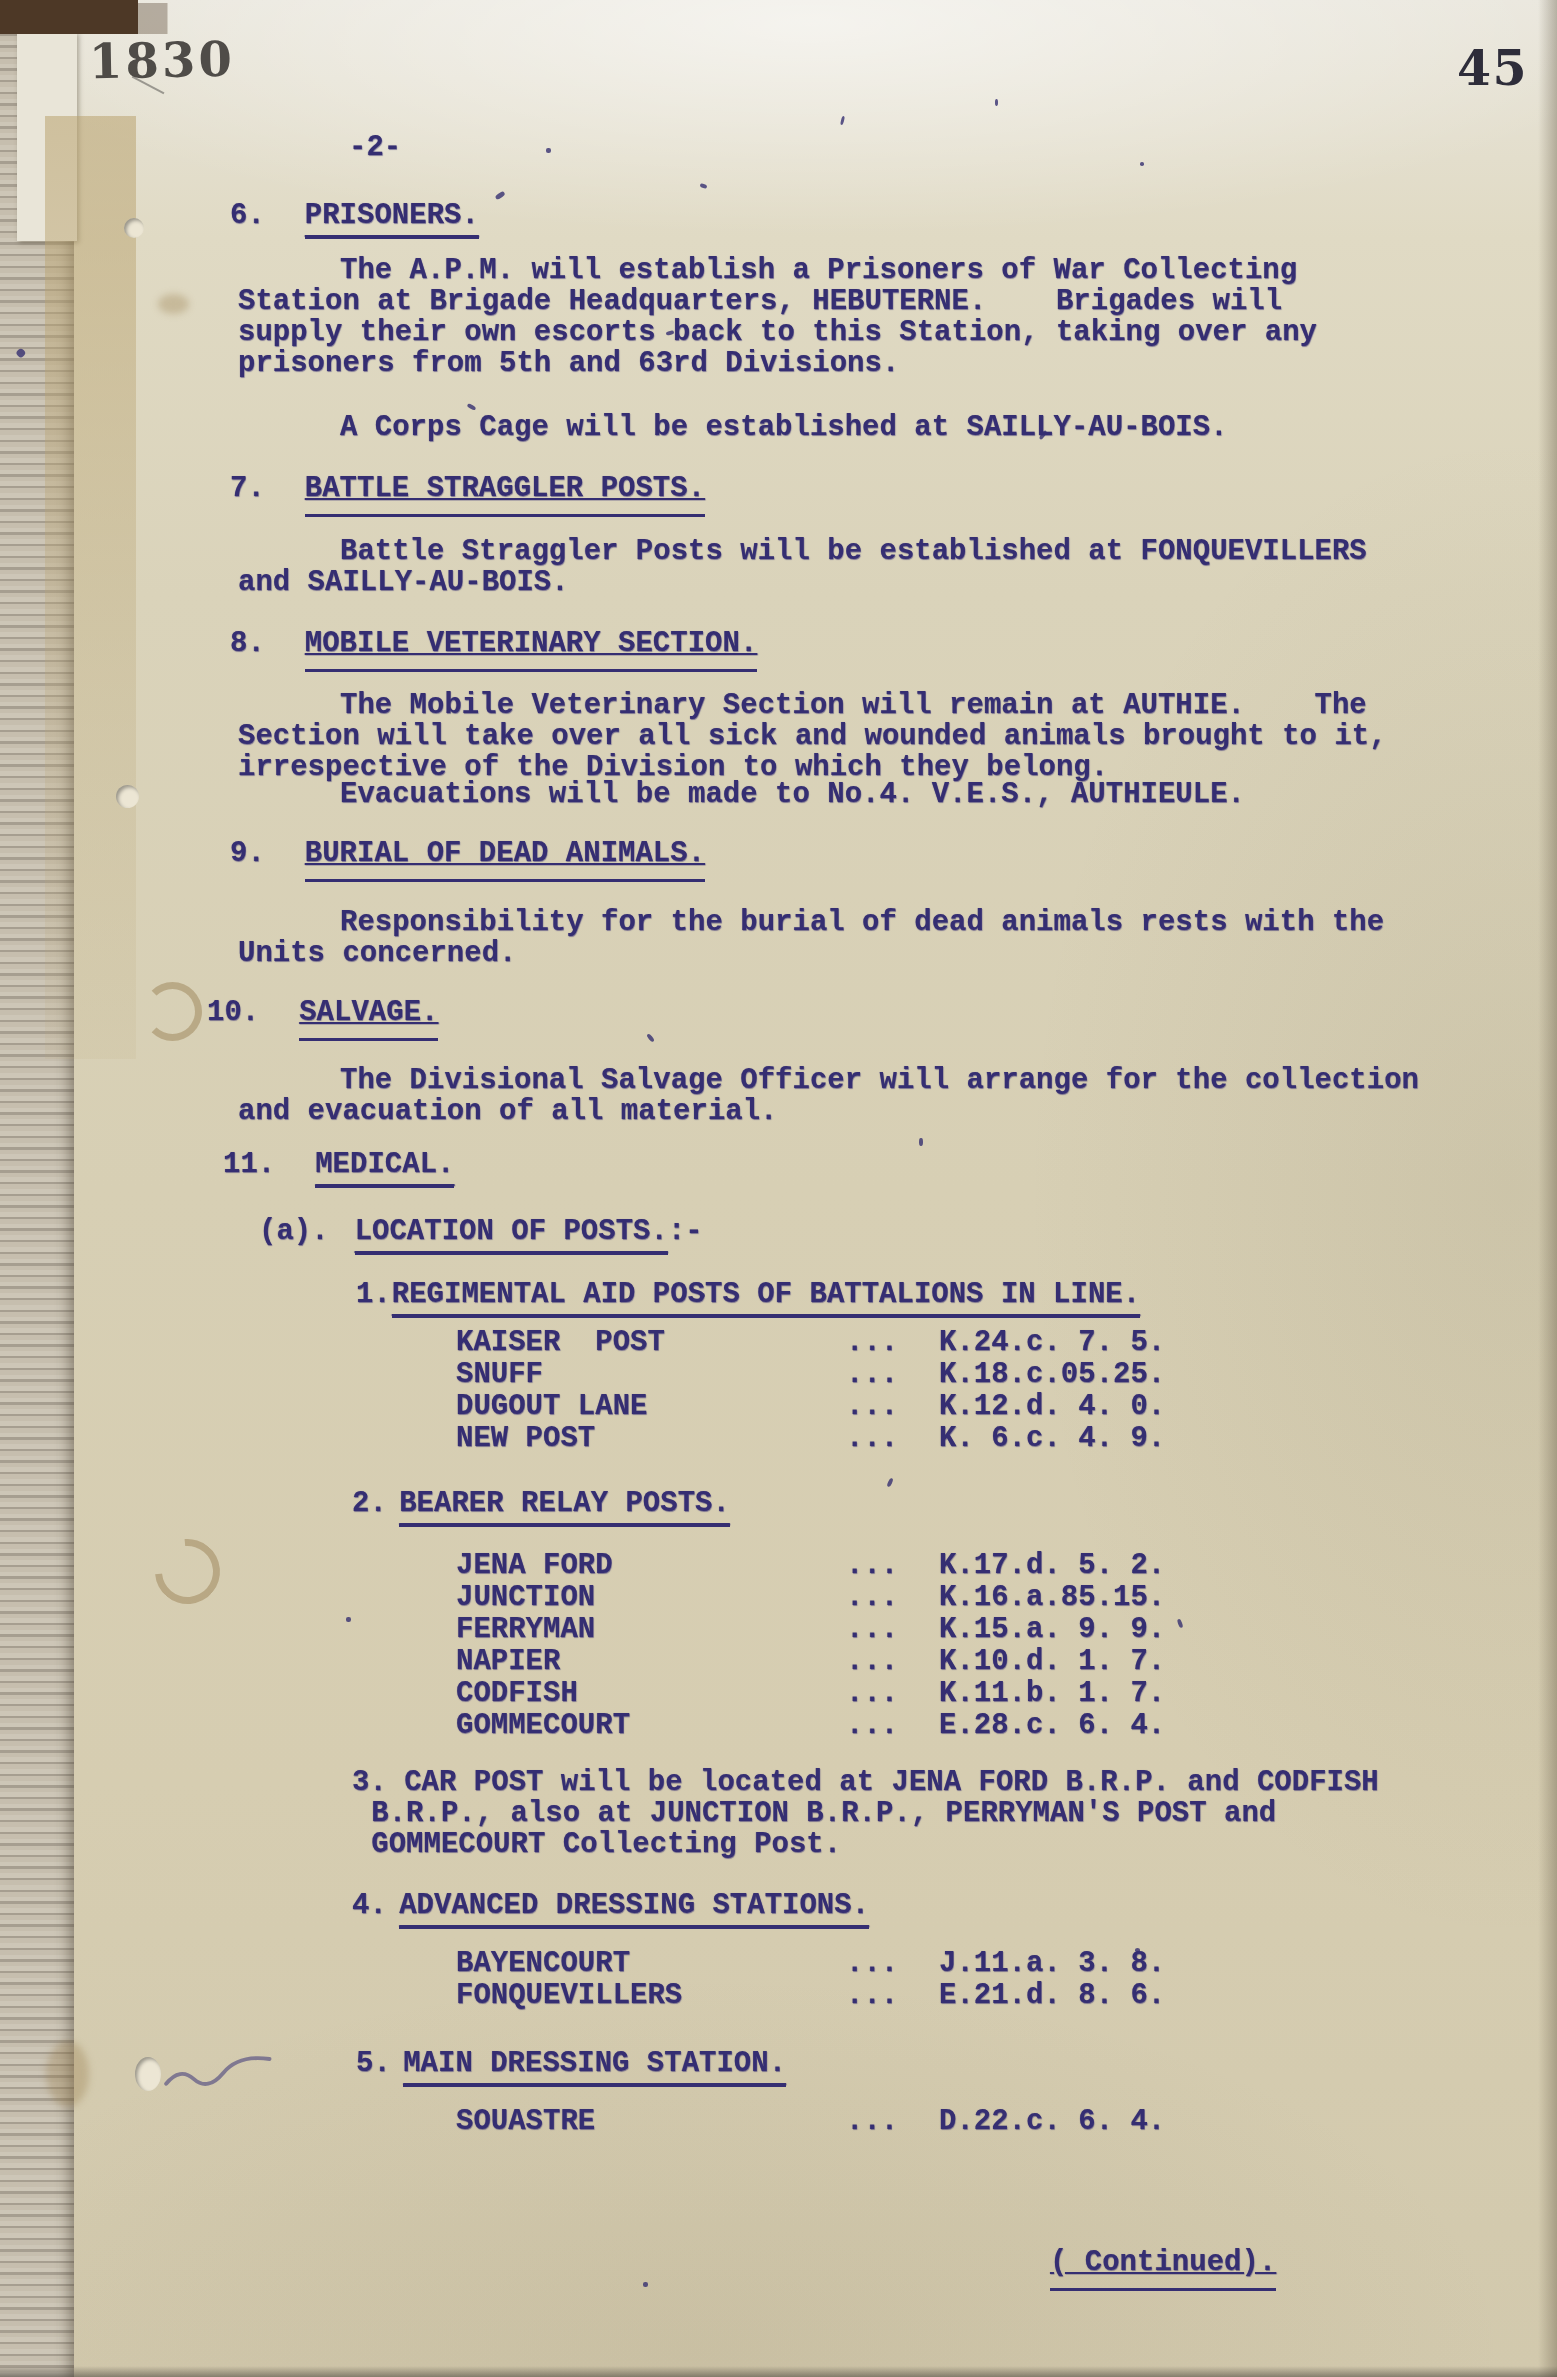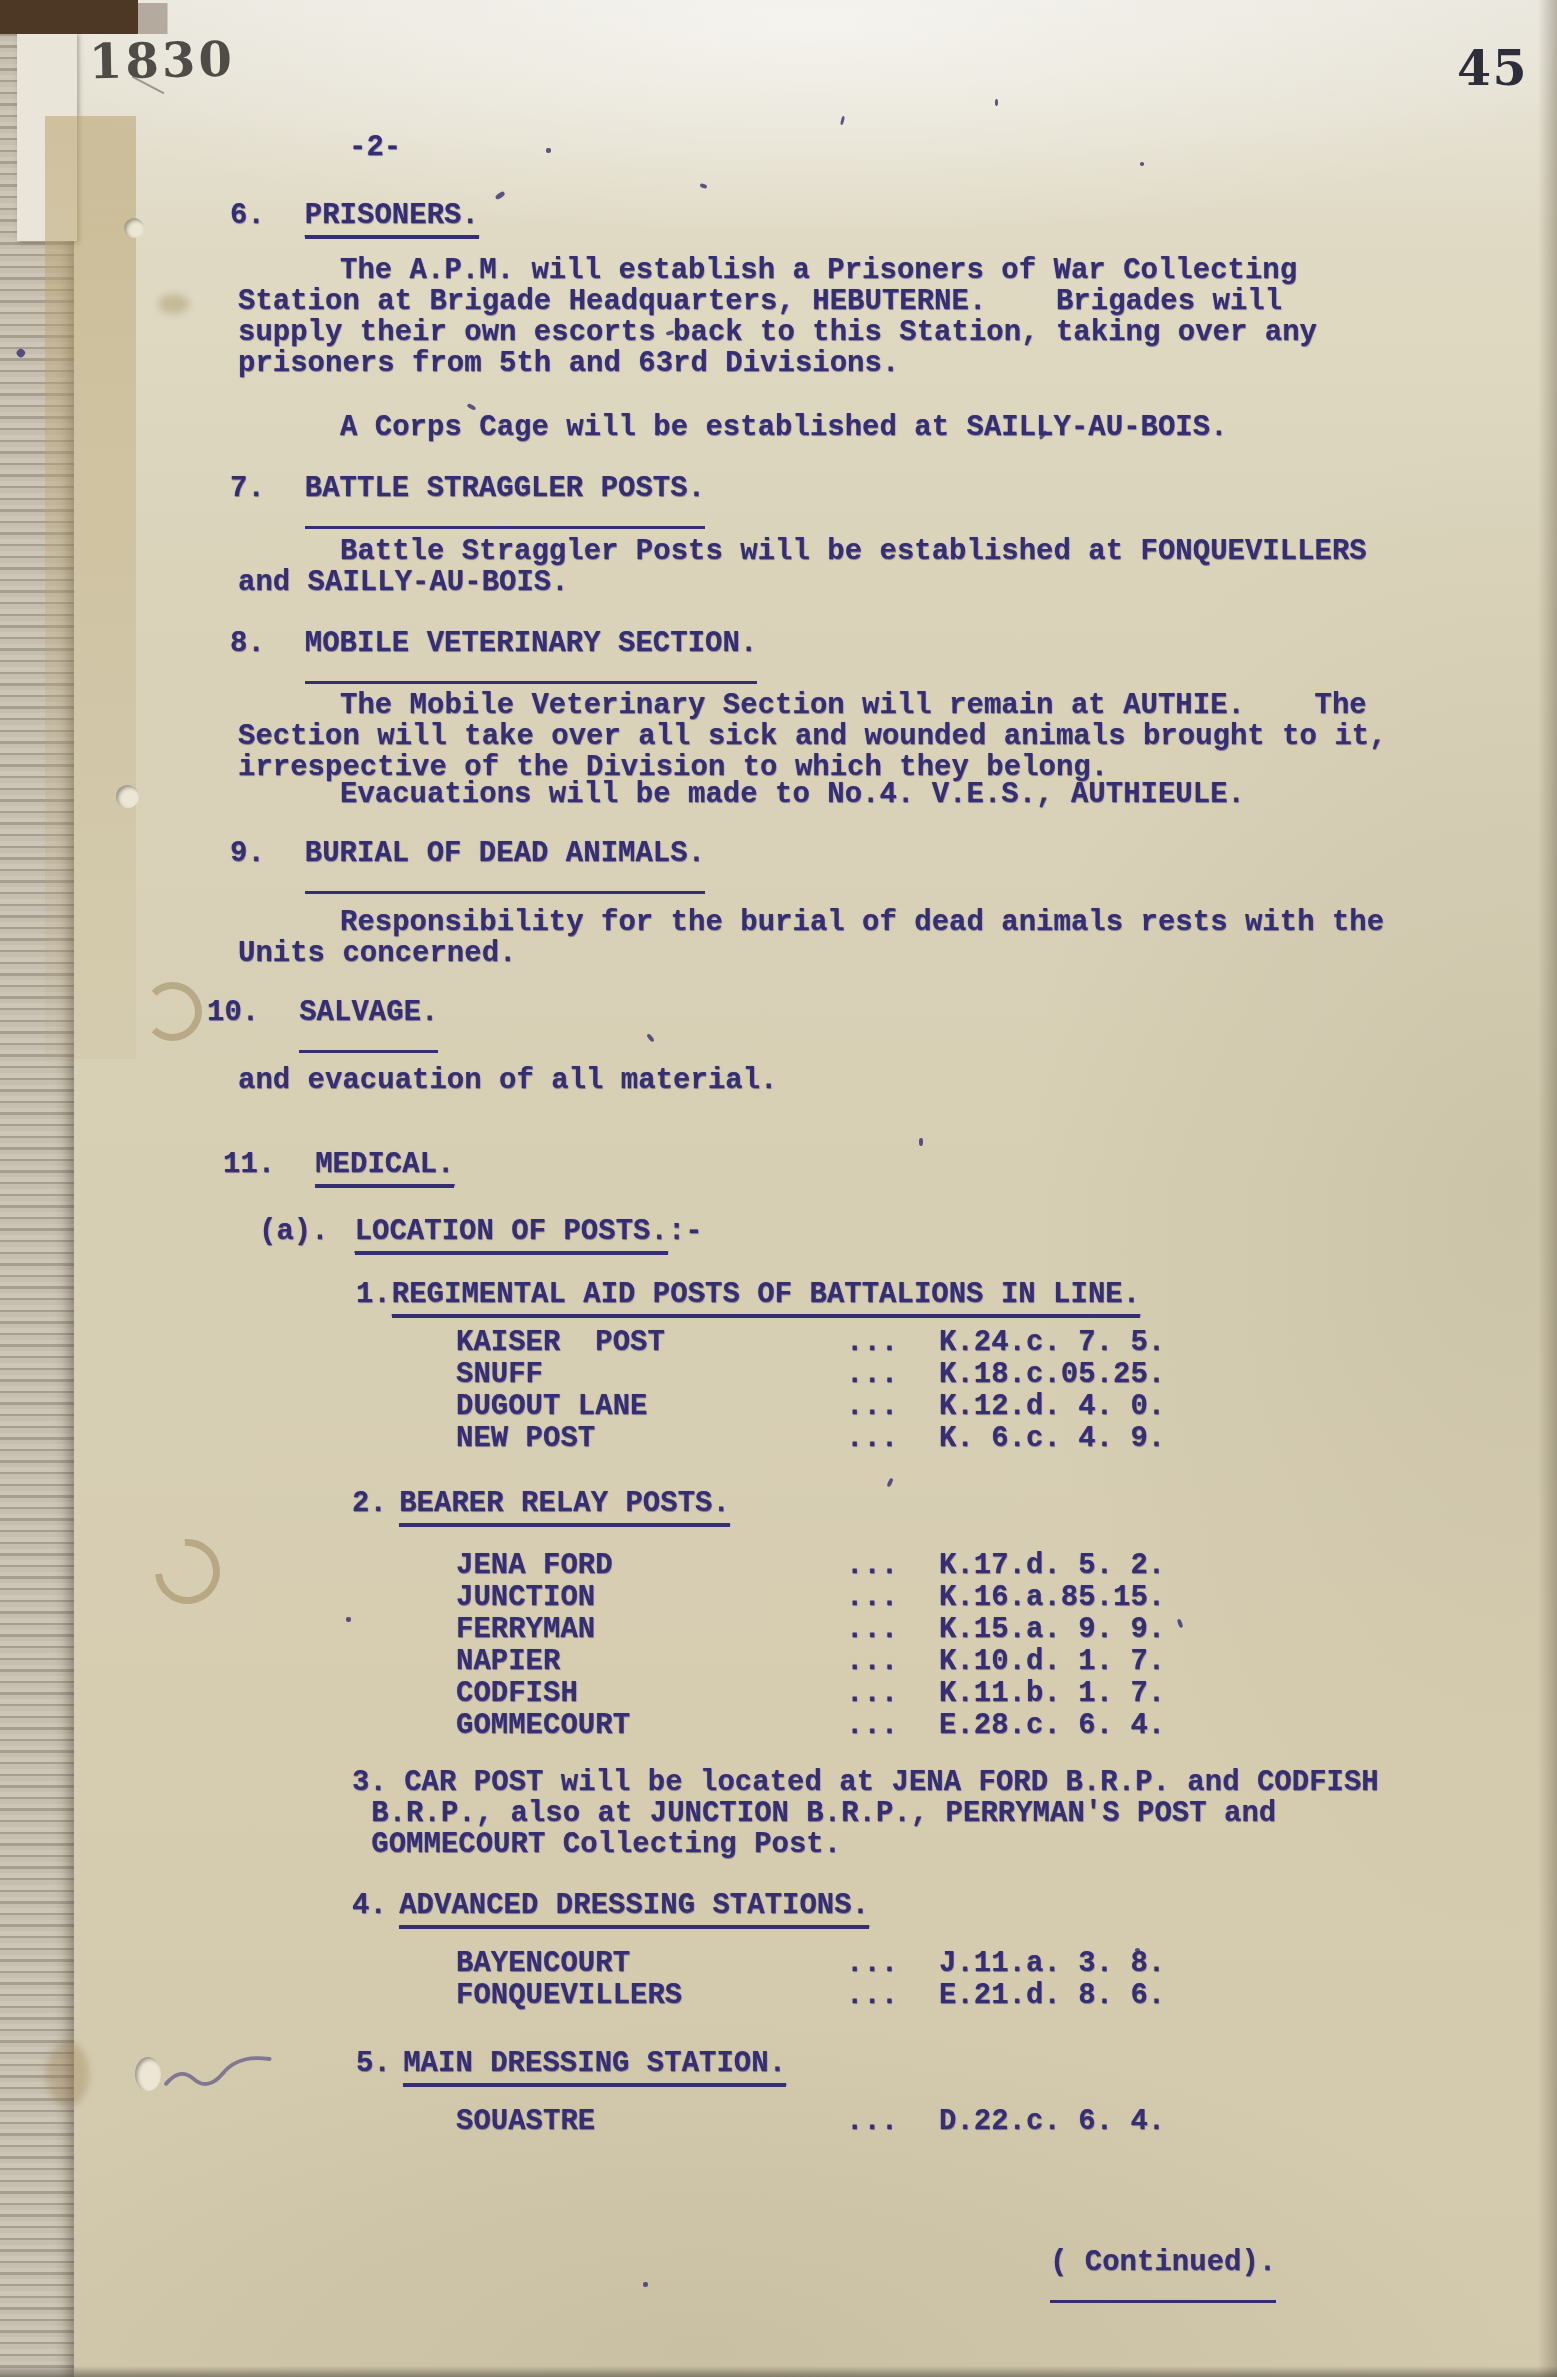--- a/index.html
+++ b/index.html
@@ -10,21 +10,21 @@
       radial-gradient(ellipse 1314px 325px at 52% 1%, rgba(255,255,255,.55), rgba(255,255,255,0) 65%),
       radial-gradient(ellipse 696px 1082px at 97% 50%, rgba(110,100,70,.10), rgba(110,100,70,0) 70%),
       radial-gradient(ellipse 1160px 541px at 45% 99%, rgba(120,105,70,.10), rgba(120,105,70,0) 70%),
       linear-gradient(180deg,#e9e6dc 0%,#e0dac4 10%,#dad3ba 25%,#d7cfb4 50%,#d6cdb1 75%,#d2c9ad 100%);
   }
   .ink{color:var(--ink,#352e72);font-weight:bold;text-shadow:0.5px 0.5px 0.9px rgba(53,46,114,.55), -0.3px 0 0.8px rgba(53,46,114,.3);}
   .abs{position:absolute;}
   .tw{font-size:29px;letter-spacing:0;}
   .h{position:absolute;display:flex;align-items:flex-start;white-space:pre;font-size:29px;}
   .htitle{margin-left:40px;}
-  .hul{border-bottom:3.1px solid currentColor;padding-bottom:21px;}
+  .hul{border-bottom:3.1px solid currentColor;padding-bottom:9px;text-decoration:underline;}
   .hul2{border-bottom:3.1px solid currentColor;padding-bottom:3.9px;text-decoration:underline;text-decoration-thickness:2.3px;text-underline-offset:11.6px;}
   .p{position:absolute;font-size:29px;}
   .ln{white-space:pre;line-height:31px;height:31px;}
   .ind{padding-left:102px;}
   .cont{padding-left:19.3px;}
   .tbl{position:absolute;font-size:29px;}
   .trow{position:relative;height:32px;}
   .tname,.tdots,.tcoord{position:absolute;white-space:pre;top:0;}
   .tname{left:0;}
   .tdots{left:390px;}
@@ -137,20 +137,21 @@
   <div class="p ink" style="top:907px;left:238px">
     <div class="ln ind">Responsibility for the burial of dead animals rests with the</div>
     <div class="ln">Units concerned.</div>
   </div>
 
   <div class="h ink" style="top:996px;left:207px">
     <span>10.</span>
     <span class="htitle hul">SALVAGE.</span>
   </div>
   <div class="p ink" style="top:1065px;left:238px">
+    <div class="ln ind">The Divisional Salvage Officer will arrange for the collection</div>
     <div class="ln">and evacuation of all material.</div>
   </div>
 
   <div class="h ink" style="top:1148px;left:223px">
     <span>11.</span>
     <span class="htitle hul2">MEDICAL.</span>
   </div>
 
   <div class="h ink" style="top:1215px;left:259px">
     <span>(a).</span>

